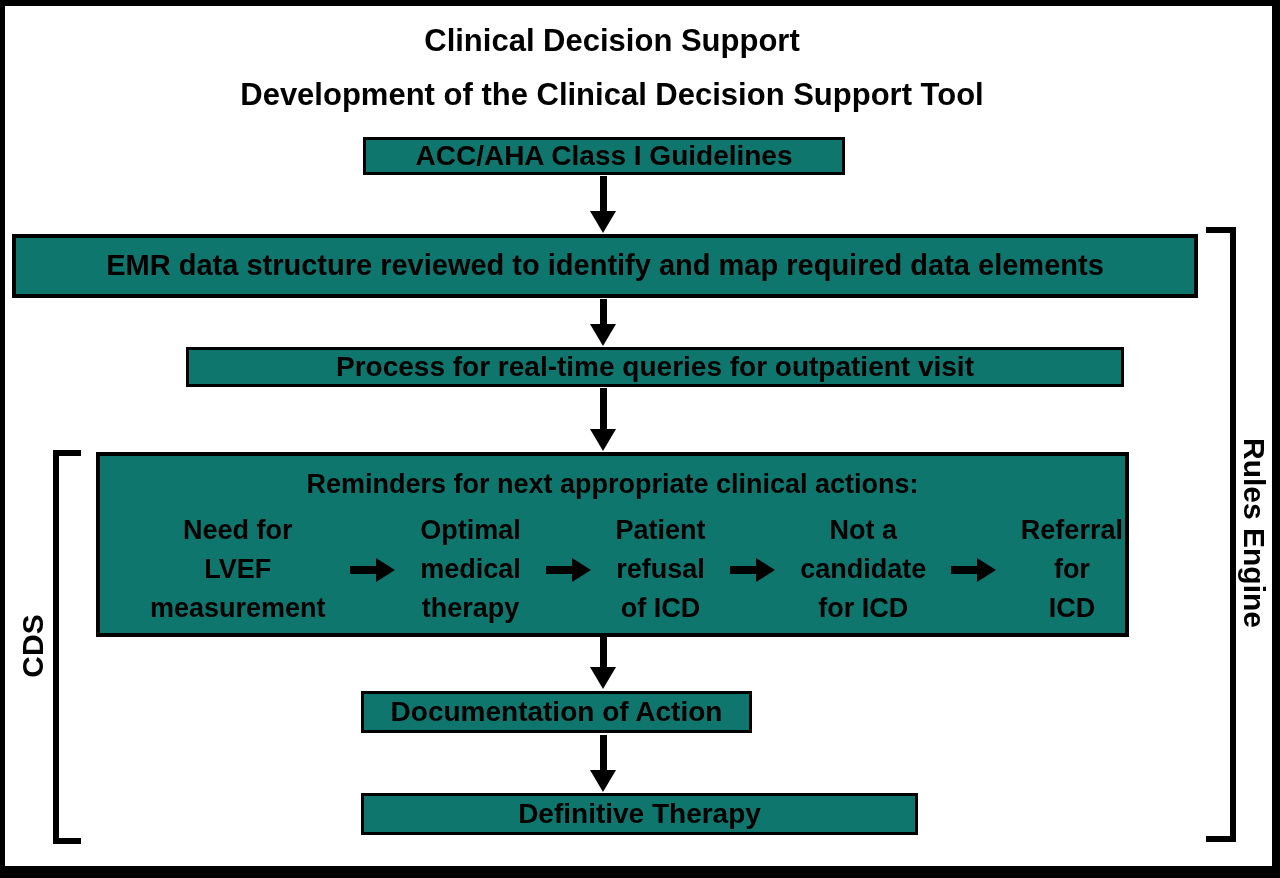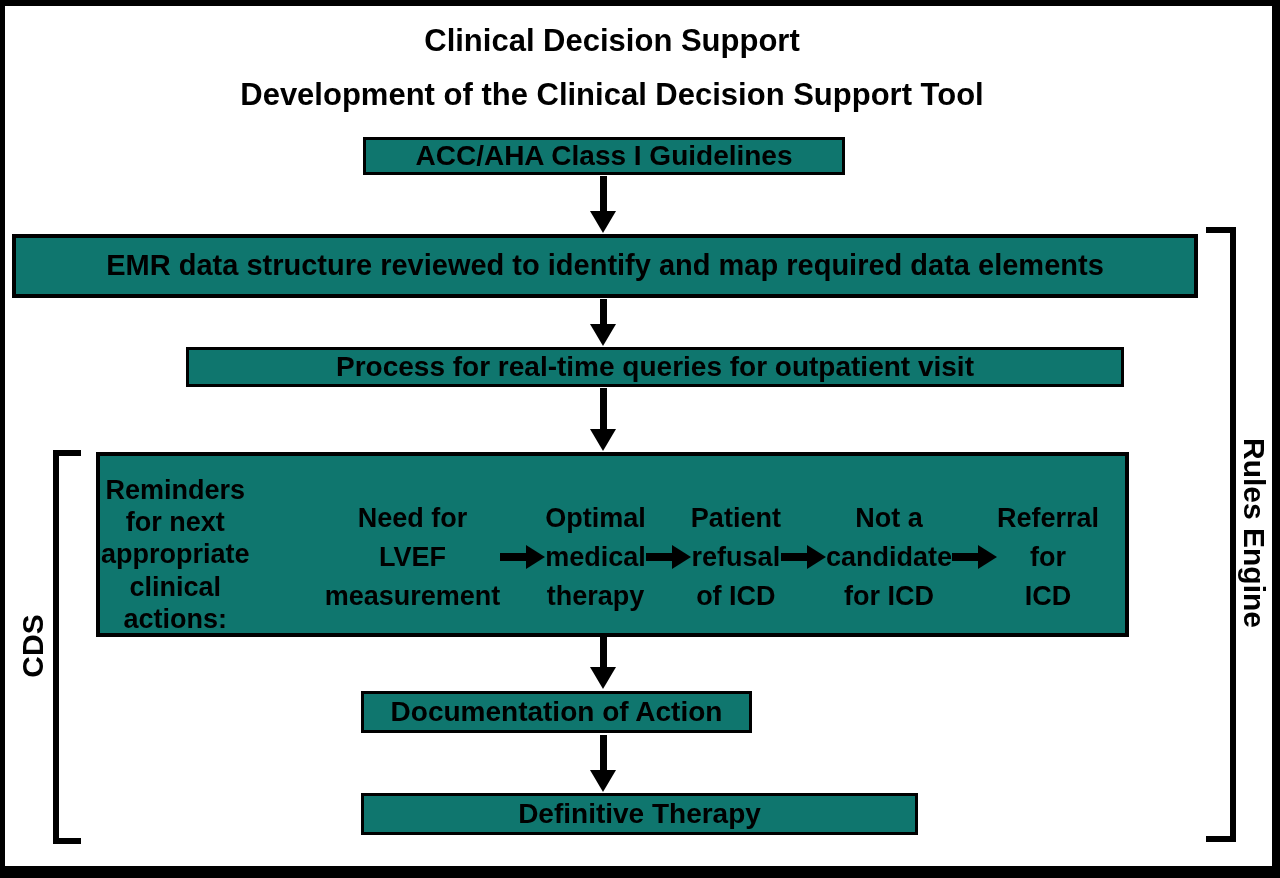--- a/index.html
+++ b/index.html
@@ -38,21 +38,21 @@
     justify-content: center;
     text-align: center;
     font-size: 28px;
     line-height: 1.1;
   }
 
   .node-guidelines   { left: 363px; top: 137px; width: 482px;  height: 38px; }
   .node-emr          { left: 12px;  top: 234px; width: 1186px; height: 64px; border-width: 4px; font-size: 29px; }
   .node-process      { left: 186px; top: 347px; width: 938px;  height: 40px; }
   .node-reminders    { left: 96px;  top: 452px; width: 1033px; height: 185px; border-width: 4px;
-                       flex-direction: row; justify-content: flex-start; padding-top: 20px; }
+                       flex-direction: column; justify-content: flex-start; padding-top: 12px; }
   .node-doc          { left: 361px; top: 691px; width: 391px;  height: 42px; }
   .node-definitive   { left: 361px; top: 793px; width: 557px;  height: 42px; }
 
   .rem-header { font-size: 27px; line-height: 1.2; }
   .rem-row {
     width: 100%;
     box-sizing: border-box;
     padding: 6px 26px 0 26px;
     display: flex;
     align-items: center;

